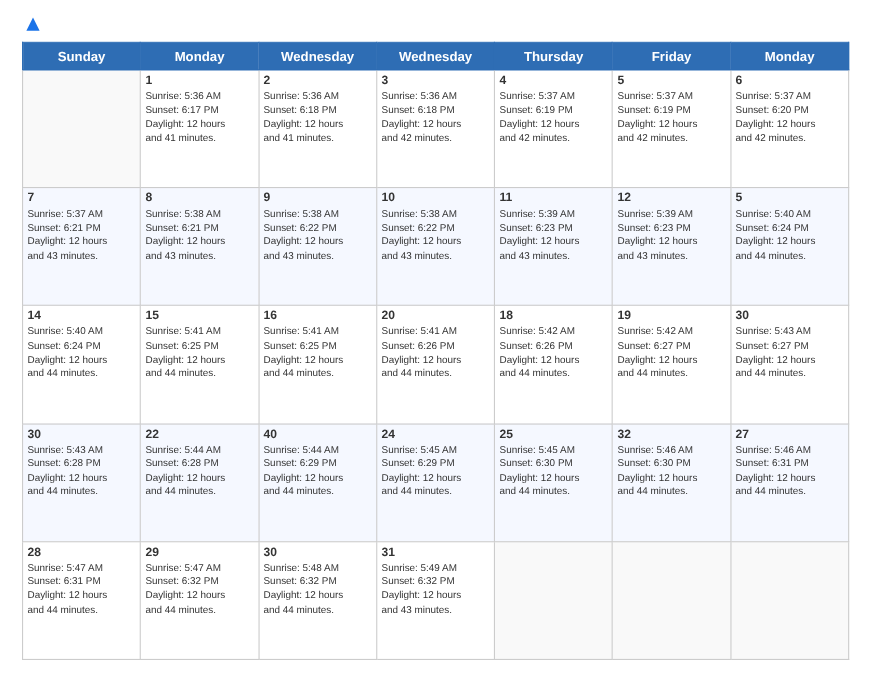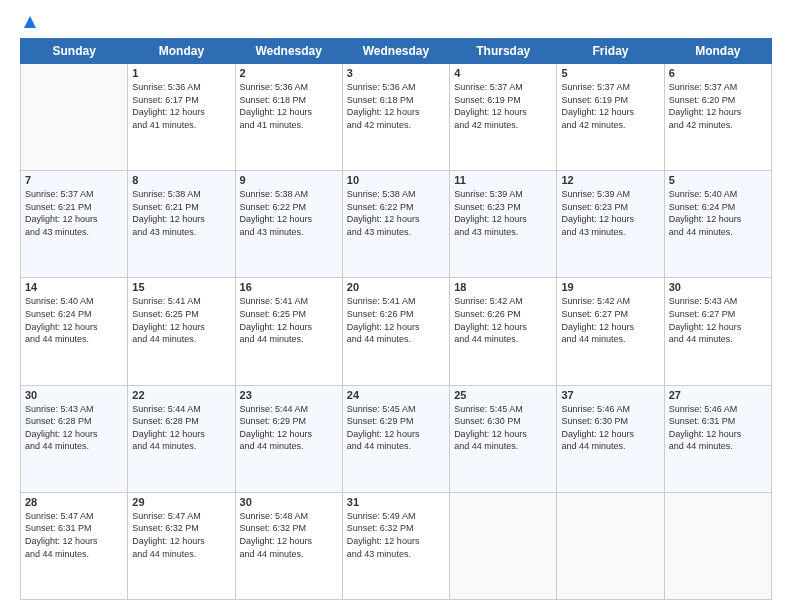--- a/index.html
+++ b/index.html
@@ -210,33 +210,33 @@
         <tr>
           <td>
             <span class="day-num">30</span>
             <div class="day-info">Sunrise: 5:43 AM<br>Sunset: 6:28 PM<br>Daylight: 12 hours<br>and 44 minutes.</div>
           </td>
           <td>
             <span class="day-num">22</span>
             <div class="day-info">Sunrise: 5:44 AM<br>Sunset: 6:28 PM<br>Daylight: 12 hours<br>and 44 minutes.</div>
           </td>
           <td>
-            <span class="day-num">23</span>
+            <span class="day-num">40</span>
             <div class="day-info">Sunrise: 5:44 AM<br>Sunset: 6:29 PM<br>Daylight: 12 hours<br>and 44 minutes.</div>
           </td>
           <td>
             <span class="day-num">24</span>
             <div class="day-info">Sunrise: 5:45 AM<br>Sunset: 6:29 PM<br>Daylight: 12 hours<br>and 44 minutes.</div>
           </td>
           <td>
             <span class="day-num">25</span>
             <div class="day-info">Sunrise: 5:45 AM<br>Sunset: 6:30 PM<br>Daylight: 12 hours<br>and 44 minutes.</div>
           </td>
           <td>
-            <span class="day-num">37</span>
+            <span class="day-num">32</span>
             <div class="day-info">Sunrise: 5:46 AM<br>Sunset: 6:30 PM<br>Daylight: 12 hours<br>and 44 minutes.</div>
           </td>
           <td>
             <span class="day-num">27</span>
             <div class="day-info">Sunrise: 5:46 AM<br>Sunset: 6:31 PM<br>Daylight: 12 hours<br>and 44 minutes.</div>
           </td>
         </tr>
         <tr>
           <td>
             <span class="day-num">28</span>

